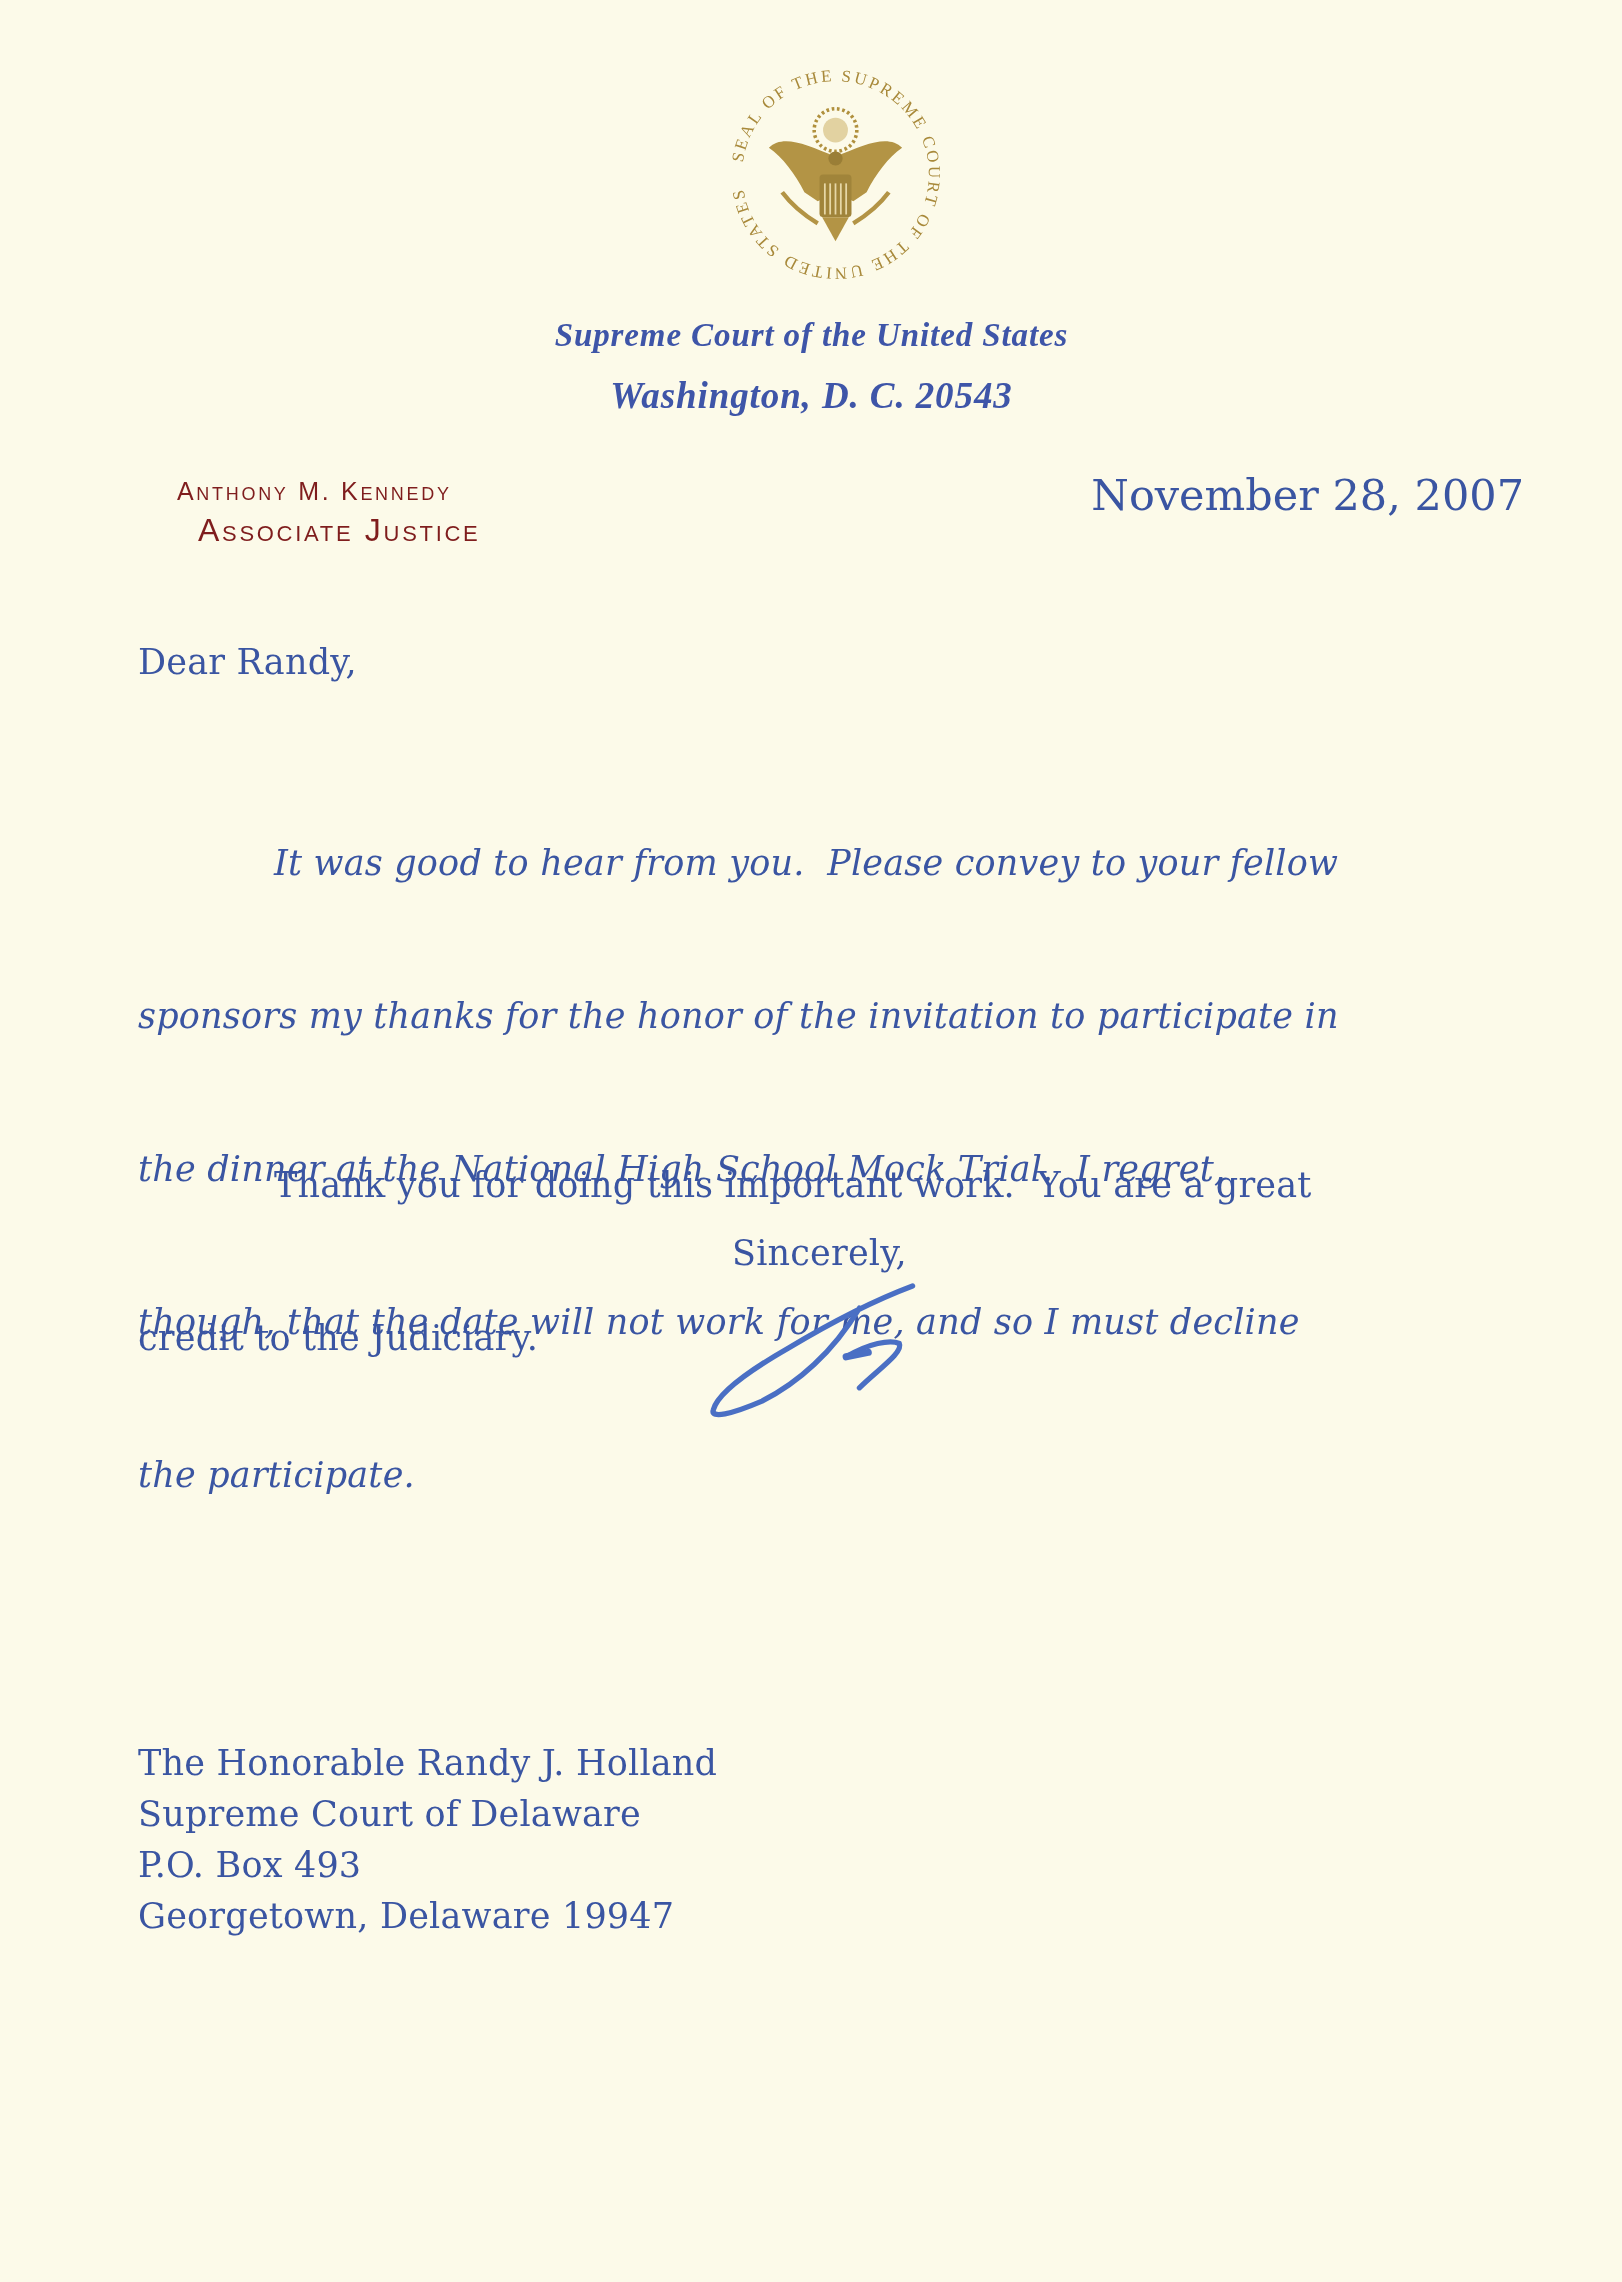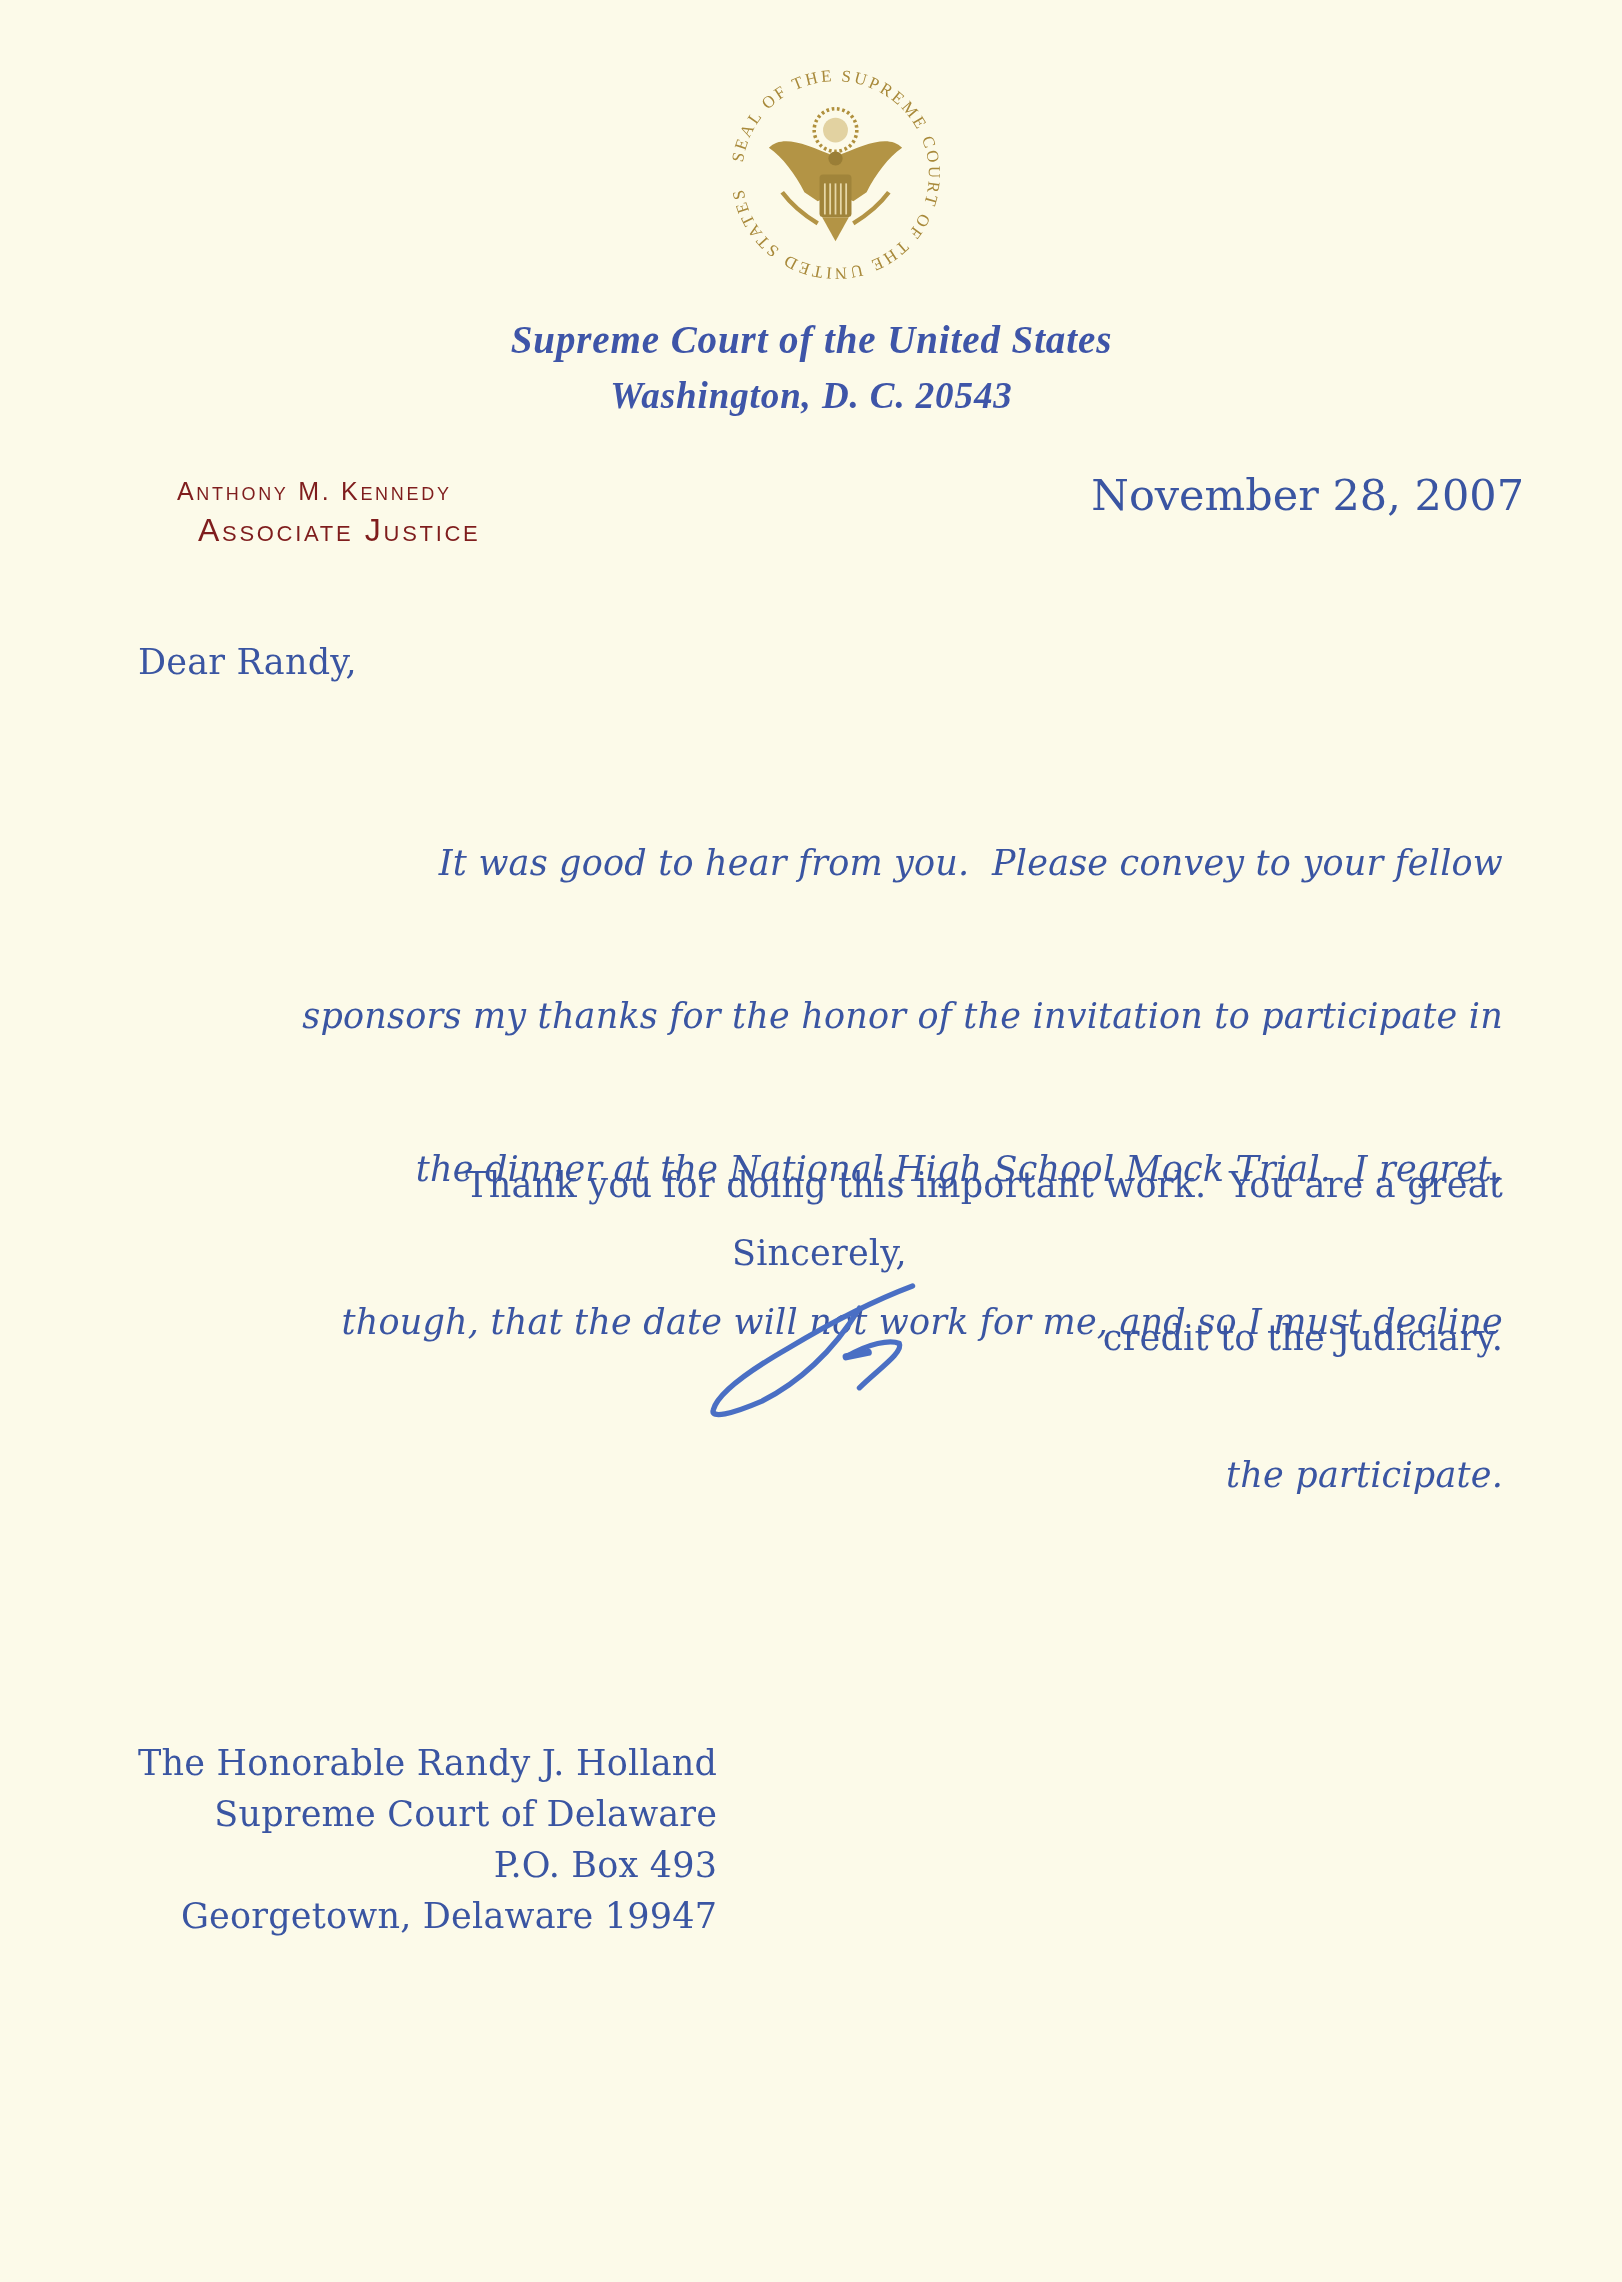--- a/index.html
+++ b/index.html
@@ -9,27 +9,27 @@
     font-family:"DejaVu Serif", "Liberation Serif", serif;
     color:#3a55a2;
   }
   .abs { position:absolute; }
   .seal { left:720px; top:59px; width:231px; height:231px; }
   .hdr {
     left:0; width:1623px; text-align:center;
     font-family:"Liberation Serif", serif; font-weight:bold; font-style:italic;
     color:#3e55a8; letter-spacing:0.9px;
   }
-  .hdr1 { top:317px; font-size:39px; }
+  .hdr1 { top:317px; font-size:33px; }
   .hdr2 { top:374px; font-size:37px; }
   .sc { font-family:"Liberation Sans", sans-serif; font-variant:small-caps; letter-spacing:2.7px; color:#7f1d1d;margin-left:24px; }
   .name { left:153px; top:477px; font-size:25px; }
   .title { left:174px; top:512px; font-size:32px; }
   .date { right:99px; top:470px; font-size:43px; font-family:"DejaVu Serif", serif; }
-  .body-text { font-size:35px; line-height:51px; letter-spacing:0.2px;text-align:right; }
+  .body-text { font-size:35px; line-height:51px; letter-spacing:0.2px; }
   .salute { left:138px; top:637px; }
   .para { left:138px; width:1365px; white-space:pre; }
   .p1 { top:736px;font-style:italic; }
   .p2 { top:1058px; }
   .closing { left:732px; top:1215px;margin-top:13px; }
   .sig { left:700px; top:1268px; width:248px; height:151px; }
   .addr { left:138px; top:1738px; }
 </style>
 </head>
 <body>

